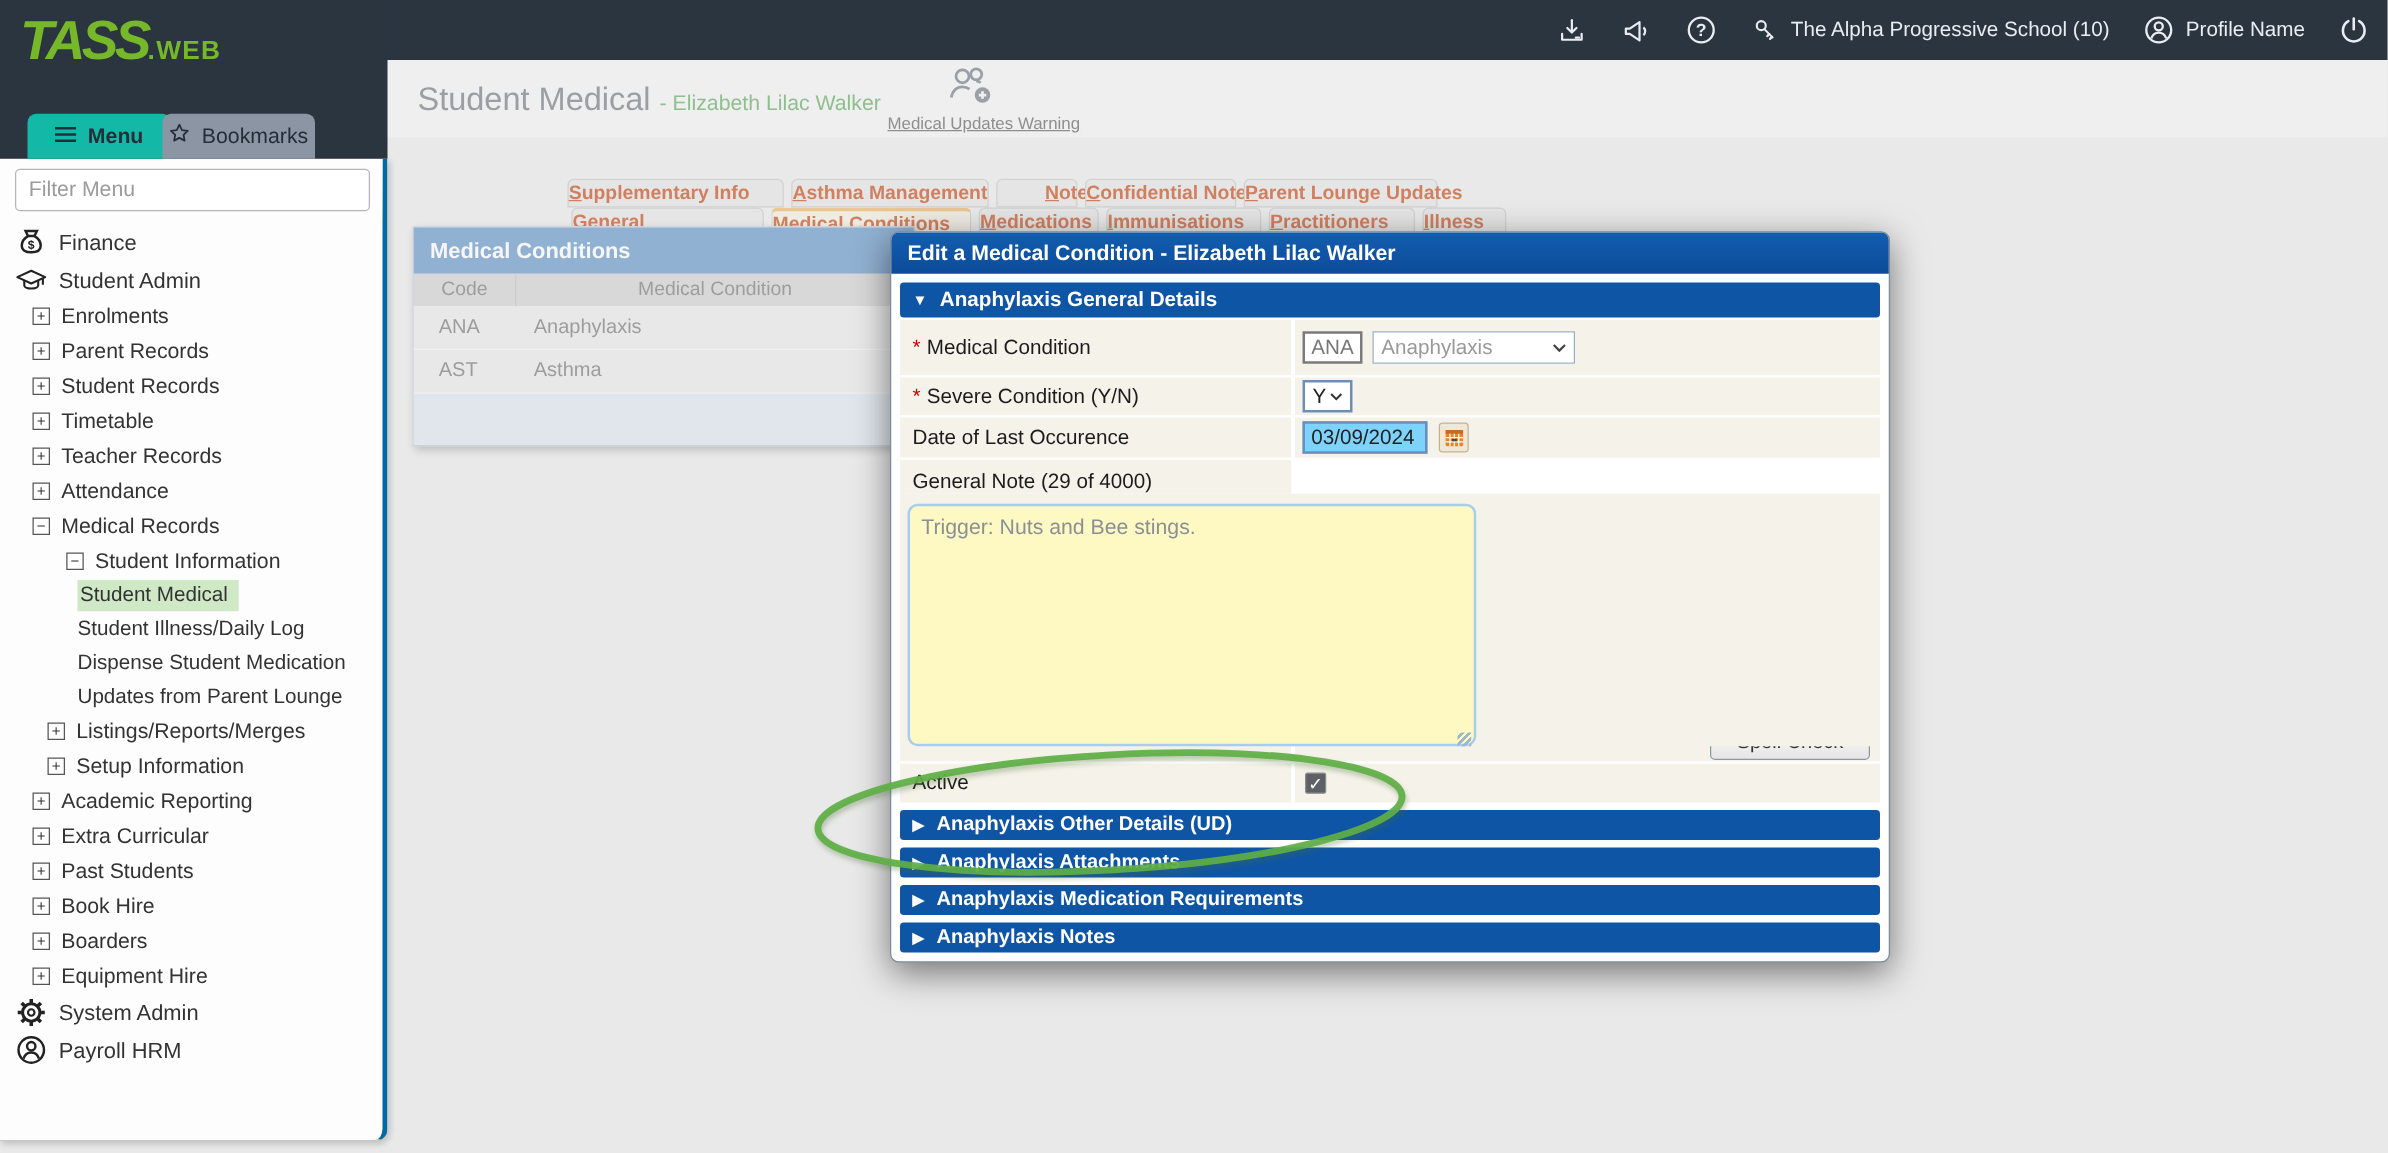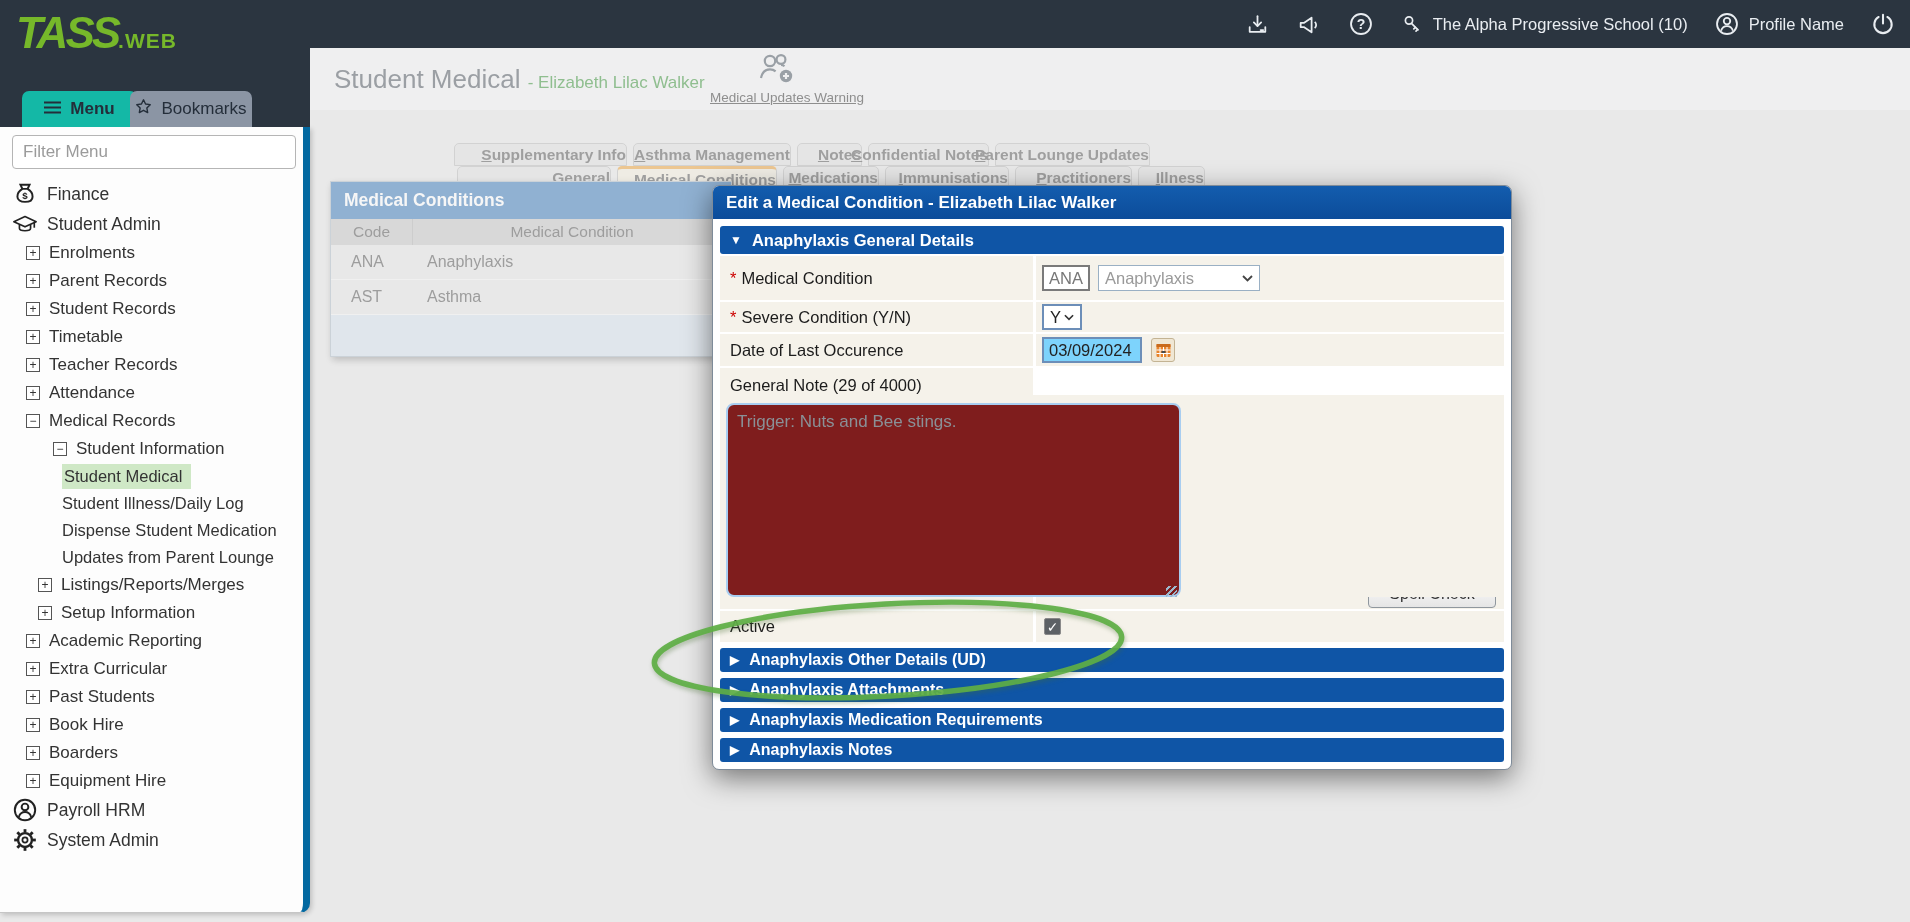--- a/index.html
+++ b/index.html
@@ -17,21 +17,21 @@
   #logo { position:absolute; left:16px; top:8px; cursor:pointer; }
   #logo .t1 { font-size:44px; font-weight:bold; font-style:italic; color:#76b82a; letter-spacing:-3px; }
   #logo .t2 { font-size:21px; font-weight:bold; color:#76b82a; letter-spacing:1px; }
   .side-tab { position:absolute; top:91px; height:36px; border-radius:7px 7px 0 0; display:flex; align-items:center;
               justify-content:center; gap:9px; font-size:17px; color:#242e3a; cursor:pointer; }
   #menu-tab { left:22px; width:115px; background:#14b8a6; font-weight:bold; }
   #bookmarks-tab { left:130px; width:122px; background:#8b95a4; }
 
   
   #sidebar { position:absolute; left:0; top:127px; width:310px; height:786px; background:#fdfdfd;
-             border-right:7px solid #0369a1; border-bottom:1px solid #c6c6c6; border-radius:0 0 10px 0;
+             border-right:4px solid #0369a1; border-bottom:1px solid #c6c6c6; border-radius:0 0 10px 0;
              box-shadow:2px 2px 5px rgba(0,0,0,.18); z-index:9; }
   #filter-input { position:absolute; left:12px; top:8px; width:284px; height:34px; border:1px solid #b5b5b5;
                   border-radius:4px; padding:0 10px; font-size:17px; color:#444; background:#fff;
                   font-family:"Liberation Sans",sans-serif; }
   #filter-input::placeholder { color:#9b9b9b; }
   #tree { position:absolute; left:0; top:52px; width:310px; }
   .tree-item { display:flex; align-items:center; cursor:pointer; color:#333; }
   .tree-item .ico { display:flex; width:26px; justify-content:center; margin-right:9px; }
   .pm-box { width:14px; height:14px; border:1px solid #555; font-size:12px; line-height:12px; text-align:center;
             color:#333; margin-right:9px; background:#fff; flex:0 0 14px; }
@@ -50,22 +50,22 @@
   #updates-warning .wlabel { font-size:13.5px; color:#8e8e8e; text-decoration:underline; white-space:nowrap; }
 
   
   #dimmed { position:absolute; inset:0; opacity:.62; z-index:5; }
 
   
   .tab-row { position:absolute; display:flex; gap:6px; }
   #tab-row1 { left:454px; top:143px; }
   #tab-row2 { left:457px; top:166px; }
   .tab { height:23px; background:#e4e4e4; border:1px solid #c4c4c4; border-radius:5px 5px 0 0;
-         display:flex; align-items:center; justify-content:flex-end; font-size:15.5px; font-weight:bold;
-         color:#737373; cursor:pointer; white-space:nowrap; }
+         display:flex; align-items:center; justify-content:flex-start; font-size:15.5px; font-weight:bold;
+         color:#c2410c; cursor:pointer; white-space:nowrap; }
   .tab u { text-decoration:underline; }
   .tab.active { background:#f3eee1; border-top:3px solid #efb25c; height:24px; border-bottom:none; }
 
   
   #cond-panel { position:absolute; left:330px; top:181px; width:402px; height:176px; background:#e8e8e8;
                 border:1px solid #b9c4cf; box-shadow:2px 3px 7px rgba(0,0,0,.3); }
   #cond-panel .phead { height:37px; background:#5b8fc4; color:#fff; font-weight:bold; font-size:17.5px;
                        display:flex; align-items:center; padding-left:13px; }
   #cond-panel .pcols { height:26px; background:#cfcfcf; display:flex; color:#707070; font-size:15.5px; }
   #cond-panel .pcols .c1 { width:82px; display:flex; align-items:center; justify-content:center; border-right:1px solid #bdbdbd; }
@@ -100,21 +100,21 @@
             padding:0 5px; font-family:"Liberation Sans",sans-serif; }
   #mc-code { width:48px; }
   .sel { height:26px; background:#fff; display:flex; align-items:center; justify-content:space-between;
          padding:0 6px; font-size:16.5px; cursor:pointer; }
   #mc-select { width:162px; margin-left:8px; border:1px solid #9ab0c4; color:#999; }
   #sev-select { width:40px; border:2px solid #6c8eb8; color:#222; }
   #date-input { width:100px; height:26px; border:2px solid #6c8eb8; background:#7dd3fc; color:#222;
                 font-size:16.5px; padding:0 5px; font-family:"Liberation Sans",sans-serif; }
   #cal-btn { width:24px; height:24px; margin-left:9px; background:#f0e7d4; border:1px solid #c3b393;
              border-radius:3px; display:flex; align-items:center; justify-content:center; cursor:pointer; }
-  #note-area { width:455px; height:194px; border:2px solid #a8cdf0; border-radius:8px; background:#7f1d1d;
+  #note-area { width:455px; height:194px; border:2px solid #a8cdf0; border-radius:8px; background:#fef9c3;
                color:#8a9096; font-size:17px; padding:7px 9px; resize:none; font-family:"Liberation Sans",sans-serif;
                position:relative; }
   .grip { position:absolute; width:11px; height:11px; background:
           repeating-linear-gradient(135deg, transparent 0 2px, #9db7cc 2px 4px); }
   .btn { height:28px; background:linear-gradient(#fdfdfd,#e5e5e5); border:1px solid #8f979e; border-radius:4px;
          font-size:16px; color:#333; padding:0 14px; cursor:pointer; font-family:"Liberation Sans",sans-serif; }
   #spell-btn { width:128px; }
   .chk { width:17px; height:17px; background:#5d6165; border:1px solid #8a8a8a; border-radius:2px; color:#fff;
          font-size:14px; line-height:16px; text-align:center; cursor:pointer; margin-left:2px; }
   #dlg-footer { margin-top:8px; height:36px; display:flex; gap:6px; }
@@ -297,50 +297,50 @@
         <span class="pm-box">+</span>
         <span class="lbl">Book Hire</span>
       </div>
       <div class="tree-item lvl1">
         <span class="pm-box">+</span>
         <span class="lbl">Boarders</span>
       </div>
       <div class="tree-item lvl1">
         <span class="pm-box">+</span>
         <span class="lbl">Equipment Hire</span>
-      </div>
-      <div class="tree-item lvl0">
-        <span class="ico">
-          <svg width="26" height="26" viewBox="0 0 24 24" fill="none" stroke="#222" stroke-width="1.8">
-            <circle cx="12" cy="12" r="9.4"></circle>
-            <circle cx="12" cy="9.2" r="3.1"></circle>
-            <path d="M6.3 18.4c1-3.1 3-4.5 5.7-4.5s4.7 1.4 5.7 4.5"></path>
-          </svg>
-        </span>
-        <span class="lbl">Payroll HRM</span>
       </div>
       <div class="tree-item lvl0">
         <span class="ico">
           <svg width="26" height="26" viewBox="0 0 24 24" fill="none" stroke="#222">
             <g stroke-width="2.6">
               <line x1="12" y1="2" x2="12" y2="5"></line>
               <line x1="12" y1="19" x2="12" y2="22"></line>
               <line x1="2" y1="12" x2="5" y2="12"></line>
               <line x1="19" y1="12" x2="22" y2="12"></line>
               <line x1="4.9" y1="4.9" x2="7" y2="7"></line>
               <line x1="17" y1="17" x2="19.1" y2="19.1"></line>
               <line x1="4.9" y1="19.1" x2="7" y2="17"></line>
               <line x1="17" y1="7" x2="19.1" y2="4.9"></line>
             </g>
             <circle cx="12" cy="12" r="6.4" stroke-width="2.2"></circle>
             <circle cx="12" cy="12" r="2.4" stroke-width="1.6"></circle>
           </svg>
         </span>
         <span class="lbl">System Admin</span>
       </div>
+      <div class="tree-item lvl0">
+        <span class="ico">
+          <svg width="26" height="26" viewBox="0 0 24 24" fill="none" stroke="#222" stroke-width="1.8">
+            <circle cx="12" cy="12" r="9.4"></circle>
+            <circle cx="12" cy="9.2" r="3.1"></circle>
+            <path d="M6.3 18.4c1-3.1 3-4.5 5.7-4.5s4.7 1.4 5.7 4.5"></path>
+          </svg>
+        </span>
+        <span class="lbl">Payroll HRM</span>
+      </div>
     </div>
 </div>
 
 <div id="content-head">
   <div id="page-title"><span>Student Medical</span> <span id="page-subtitle">- Elizabeth Lilac Walker</span></div>
   <div id="updates-warning">
     <span>
       <svg width="44" height="34" viewBox="0 0 44 34" fill="none" stroke="#9aa0a6" stroke-width="2.2">
           <circle cx="17" cy="9" r="5.2"></circle>
           <path d="M8 26c1.2-6 4.5-8.6 9-8.6 2.2 0 4.1.6 5.6 1.9"></path>

